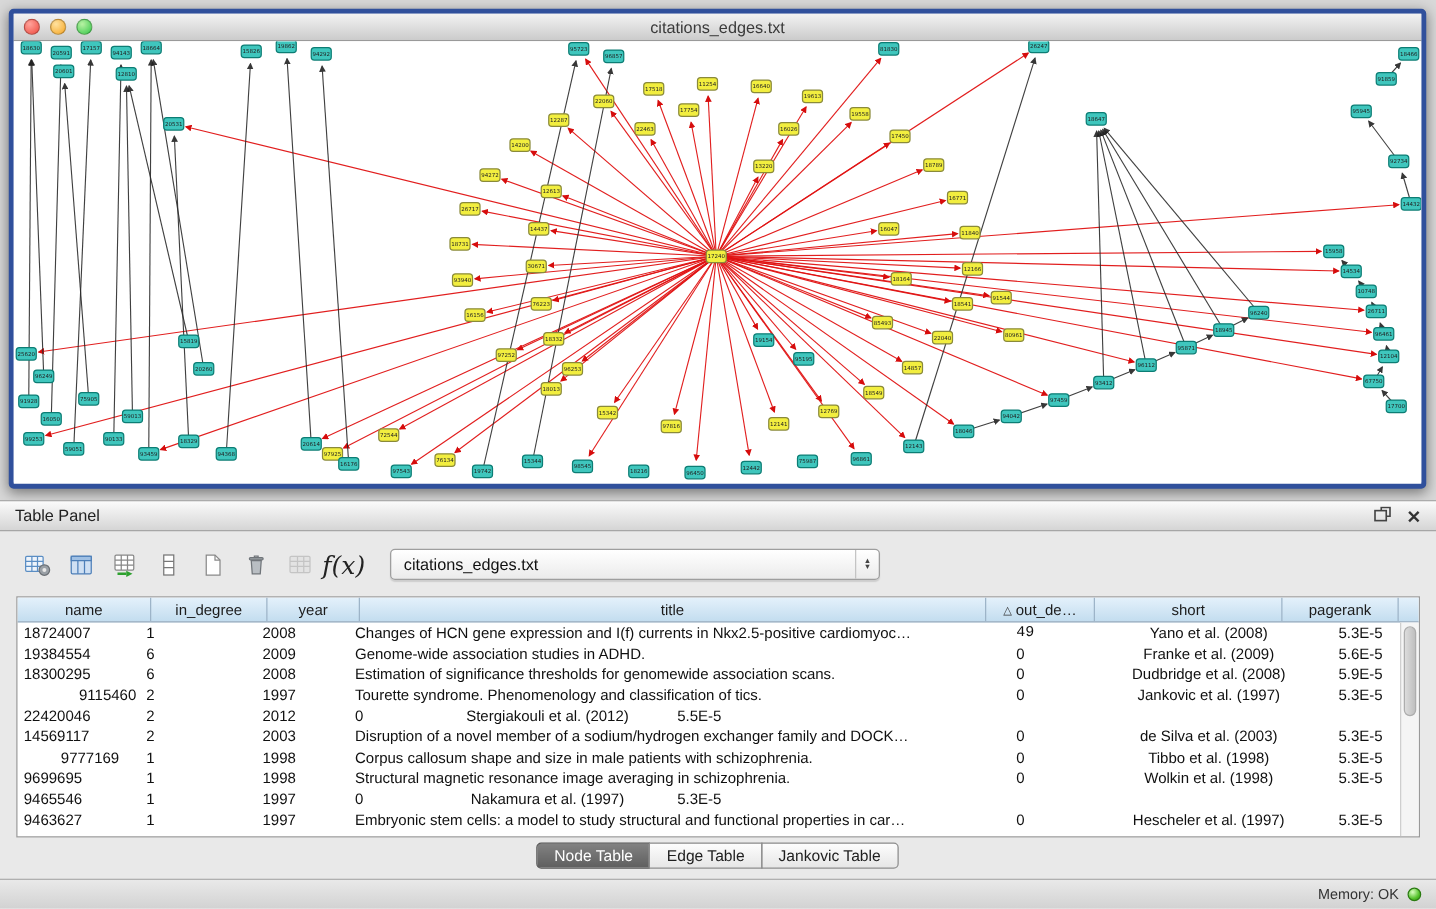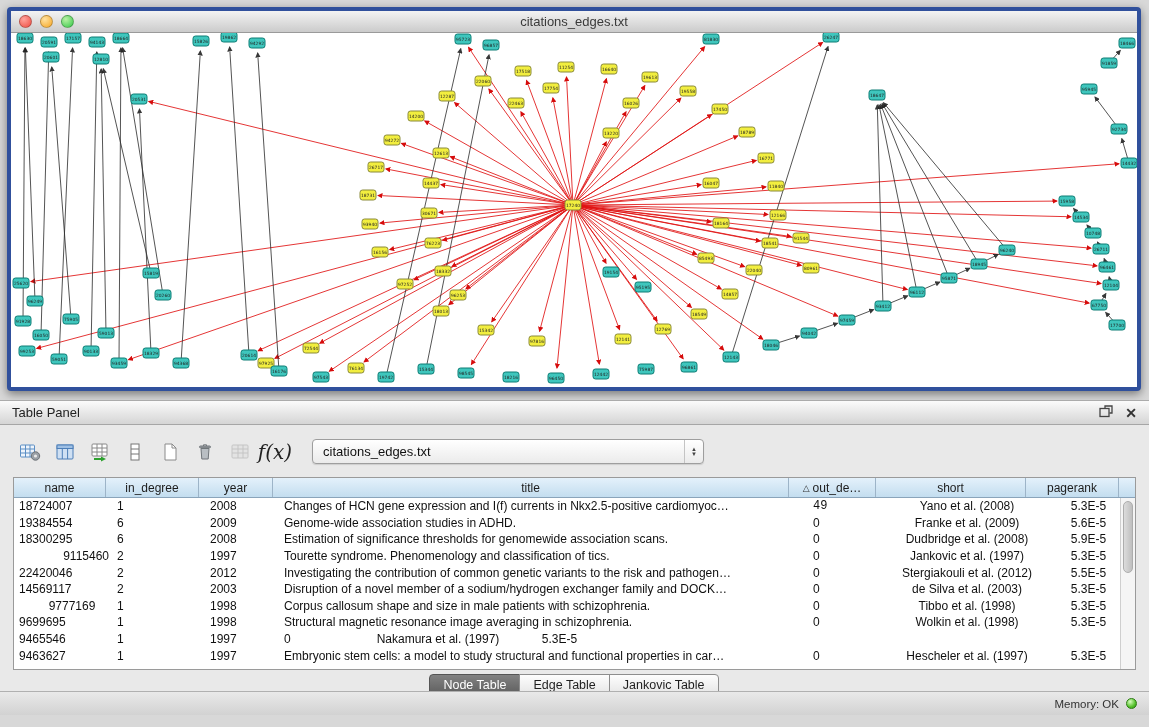--- a/index.html
+++ b/index.html
@@ -56,21 +56,21 @@
     background:linear-gradient(90deg,#dcdcdc,#bfbfbf); border:1px solid #adadad; }
 
   .tabs { position:absolute; bottom:7px; left:0; right:0; display:flex; justify-content:center; }
   .tab { height:21px; padding:0 13px; font-size:12.5px; display:flex; align-items:center;
     border:1px solid #8d8d8d; background:linear-gradient(#fdfdfd,#e6e6e6); color:#1e1e1e; margin-left:-1px; }
   .tab:first-child { border-radius:4px 0 0 4px; }
   .tab:last-child { border-radius:0 4px 4px 0; }
   .tab.sel { background:linear-gradient(#828282,#5f5f5f); color:#fff; border-color:#555; }
 
   
-  .statusbar { position:absolute; left:0; bottom:12px; width:1149px; height:24px;
+  .statusbar { position:absolute; left:0; bottom:0; width:1149px; height:24px;
     background:linear-gradient(#e9e9e9,#d2d2d2); border-top:1px solid #b0b0b0;
     display:flex; align-items:center; justify-content:flex-end; padding-right:12px; gap:7px;
     font-size:11.5px; color:#333; }
   .led { width:11px; height:11px; border-radius:50%; border:1px solid #2a7b10;
     background:radial-gradient(circle at 35% 30%, #d9ffc0, #55c22c 60%, #2e8f12); }
 </style>
 </head>
 <body>
 
 <div class="screen">
@@ -728,21 +728,21 @@
           <span class="combo-text">citations_edges.txt</span>
           <span class="combo-arrows">
               <span>▲</span>
               <span>▼</span>
             </span>
         </div>
       </div>
 
       <div class="table-wrap">
         <div class="thead" id="thead">
-            <div class="th" style="width: 92px; flex: 0 0 auto;">
+            <div class="th" style="width: 107px; flex: 0 0 auto;">
               <span>name</span>
             </div>
             <div class="th" style="width: 93px; flex: 0 0 auto;">
               <span>in_degree</span>
             </div>
             <div class="th" style="width: 74px; flex: 0 0 auto;">
               <span>year</span>
             </div>
             <div class="th" style="flex: 1 1 0%; min-width: 0px;">
               <span>title</span>
@@ -793,21 +793,20 @@
               <div class="td" style="width: 74px; flex: 0 0 auto; text-align: left; padding-left: 8px;">1997</div>
               <div class="td" style="flex: 1 1 0%; min-width: 0px; text-align: left; padding-left: 8px;">Tourette syndrome. Phenomenology and classification of tics.</div>
               <div class="td" style="width: 87px; flex: 0 0 auto; text-align: left; padding-left: 8px;">0</div>
               <div class="td" style="width: 150px; flex: 0 0 auto; text-align: center; padding-left: 0px;">Jankovic et al. (1997)</div>
               <div class="td" style="width: 93px; flex: 0 0 auto; text-align: center; padding-left: 0px;">5.3E-5</div>
             </div>
             <div class="tr">
               <div class="td" style="width: 95px; flex: 0 0 auto; text-align: left; padding-left: 5px;">22420046</div>
               <div class="td" style="width: 93px; flex: 0 0 auto; text-align: left; padding-left: 8px;">2</div>
               <div class="td" style="width: 74px; flex: 0 0 auto; text-align: left; padding-left: 8px;">2012</div>
-              <div class="td" style="flex: 1 1 0%; min-width: 0px; text-align: left; padding-left: 8px;">Investigating the contribution of common genetic variants to the risk and pathogen…</div>
               <div class="td" style="width: 87px; flex: 0 0 auto; text-align: left; padding-left: 8px;">0</div>
               <div class="td" style="width: 150px; flex: 0 0 auto; text-align: center; padding-left: 0px;">Stergiakouli et al. (2012)</div>
               <div class="td" style="width: 93px; flex: 0 0 auto; text-align: center; padding-left: 0px;">5.5E-5</div>
             </div>
             <div class="tr">
               <div class="td" style="width: 95px; flex: 0 0 auto; text-align: left; padding-left: 5px;">14569117</div>
               <div class="td" style="width: 93px; flex: 0 0 auto; text-align: left; padding-left: 8px;">2</div>
               <div class="td" style="width: 74px; flex: 0 0 auto; text-align: left; padding-left: 8px;">2003</div>
               <div class="td" style="flex: 1 1 0%; min-width: 0px; text-align: left; padding-left: 8px;">Disruption of a novel member of a sodium/hydrogen exchanger family and DOCK…</div>
               <div class="td" style="width: 87px; flex: 0 0 auto; text-align: left; padding-left: 8px;">0</div>

